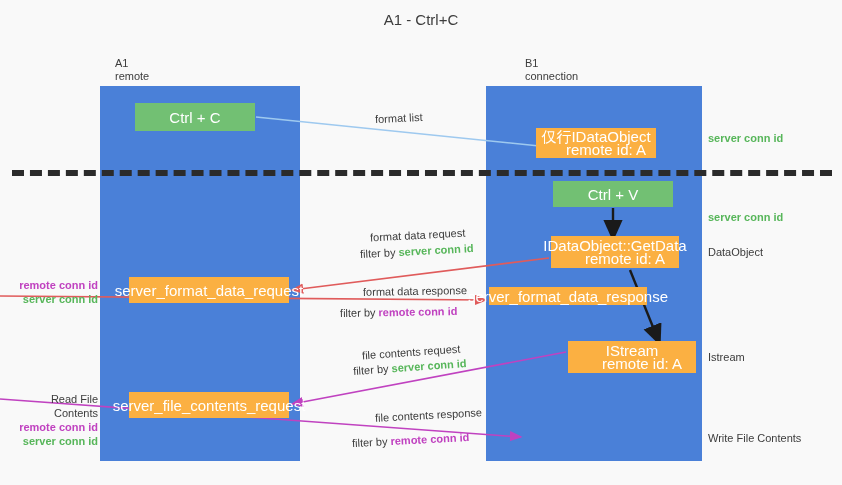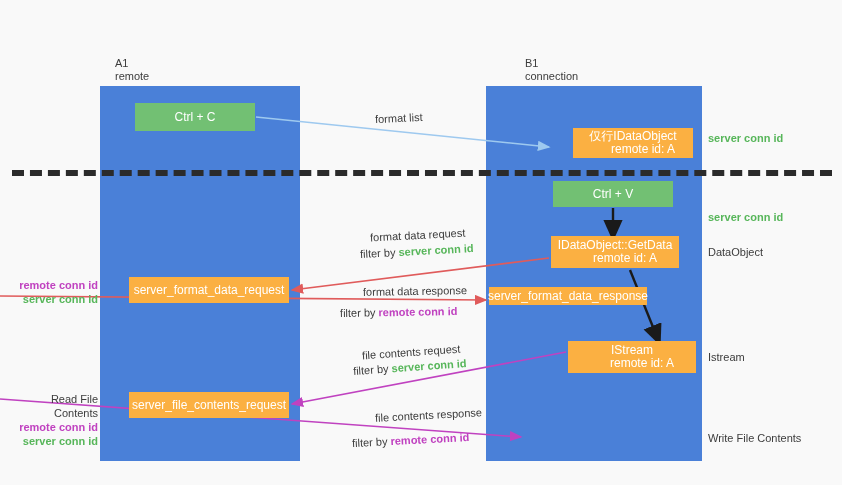--- a/index.html
+++ b/index.html
@@ -33,29 +33,29 @@
   
   #divider{
     position:absolute;left:12px;top:170px;width:820px;height:0;
     border-top:6px dashed #2b2b2b;
   }
 
   
   .box{
     position:absolute;box-sizing:border-box;
     display:flex;flex-direction:column;align-items:center;justify-content:center;
-    color:#ffffff;font-size:12px;line-height:13px;text-align:center;
+    color:#ffffff;font-size:15px;line-height:13px;text-align:center;
   }
   .box.green{background:#72c073;}
   .box.orange{background:#fbb042;}
   .box .l2{display:block;margin-left:20px;}
 
   
   #box-ctrlc{left:135px;top:103px;width:120px;height:28px;}
-  #box-idataobject{left:573px;top:128px;width:120px;height:30px;}
+  #box-idataobject{left:536px;top:128px;width:120px;height:30px;}
   #box-ctrlv{left:553px;top:181px;width:120px;height:26px;}
   #box-getdata{left:551px;top:236px;width:128px;height:32px;}
   #box-fmt-req{left:129px;top:277px;width:160px;height:26px;justify-content:center;}
   #box-fmt-resp{left:489px;top:287px;width:158px;height:18px;}
   #box-istream{left:568px;top:341px;width:128px;height:32px;}
   #box-file-req{left:129px;top:392px;width:160px;height:26px;}
   #box-file-resp{left:524px;top:424px;width:160px;height:26px;}
 
   
   .sidelabel{position:absolute;font-size:11px;line-height:14px;color:#3c3c3c;}
@@ -88,20 +88,21 @@
   #al-fcresp2{left:352px;top:433px;transform:rotate(-3deg);}
 
   svg#wires{position:absolute;left:0;top:0;width:842px;height:485px;pointer-events:none;}
 </style>
 </head>
 <body>
 
 <div id="stage">
 
   <div class="title">
+    <div>A1 - Ctrl+C</div>
   </div>
 
   <div class="colhead" id="head-a1">
     <div>A1</div>
     <div>remote</div>
   </div>
   <div class="colhead" id="head-b1">
     <div>B1</div>
     <div>connection</div>
   </div>

